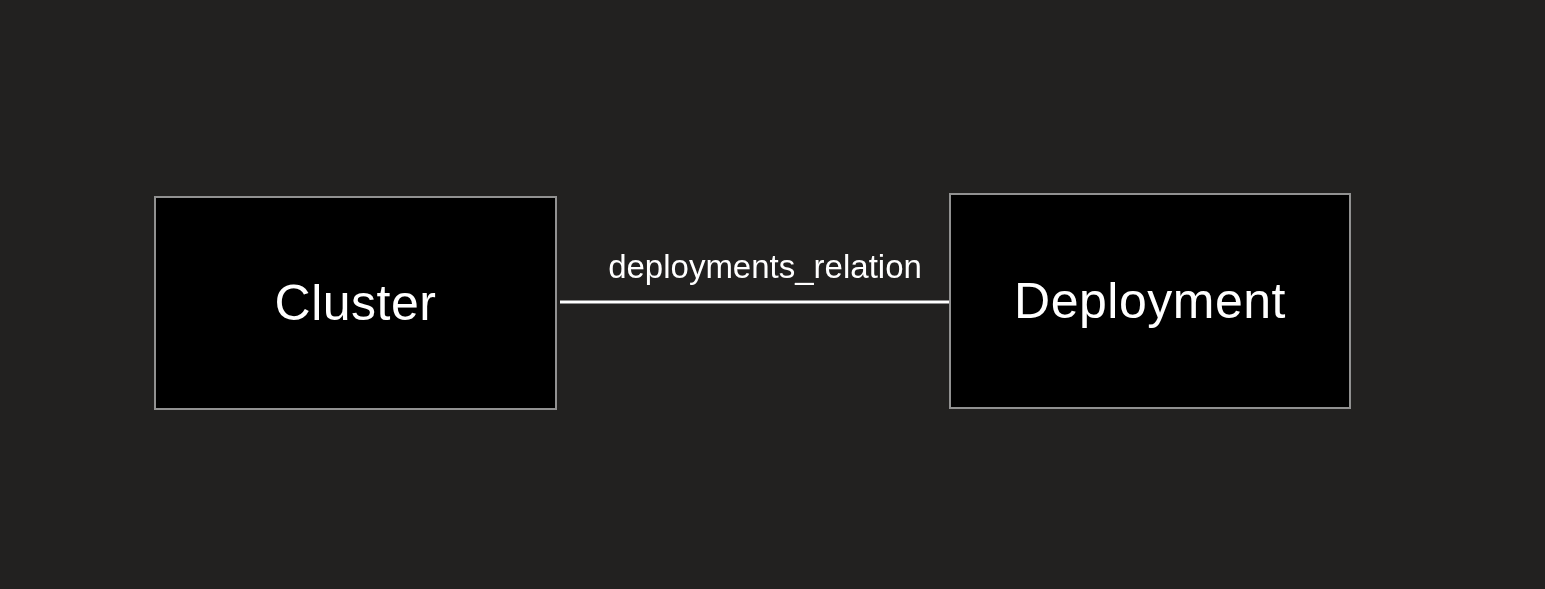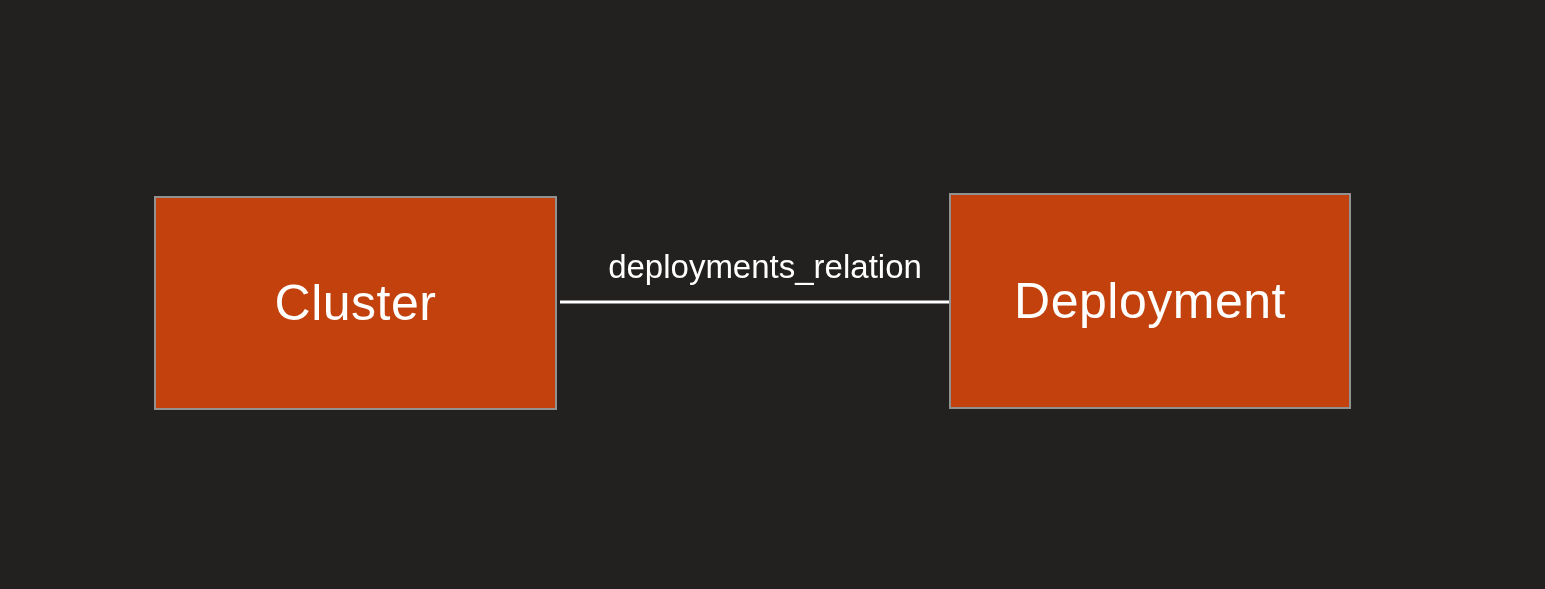--- a/index.html
+++ b/index.html
@@ -16,21 +16,21 @@
   .stage {
     position: relative;
     width: 1545px;
     height: 589px;
     background: #222120;
   }
   .node {
     position: absolute;
     box-sizing: border-box;
     border: 2px solid #919191;
-    background: #c2410c;
+    background: #000000;
     display: flex;
     align-items: center;
     justify-content: center;
   }
   .node .node-label {
     color: #ffffff;
     font-size: 50px;
     font-weight: 400;
     letter-spacing: 0.5px;
     white-space: nowrap;

